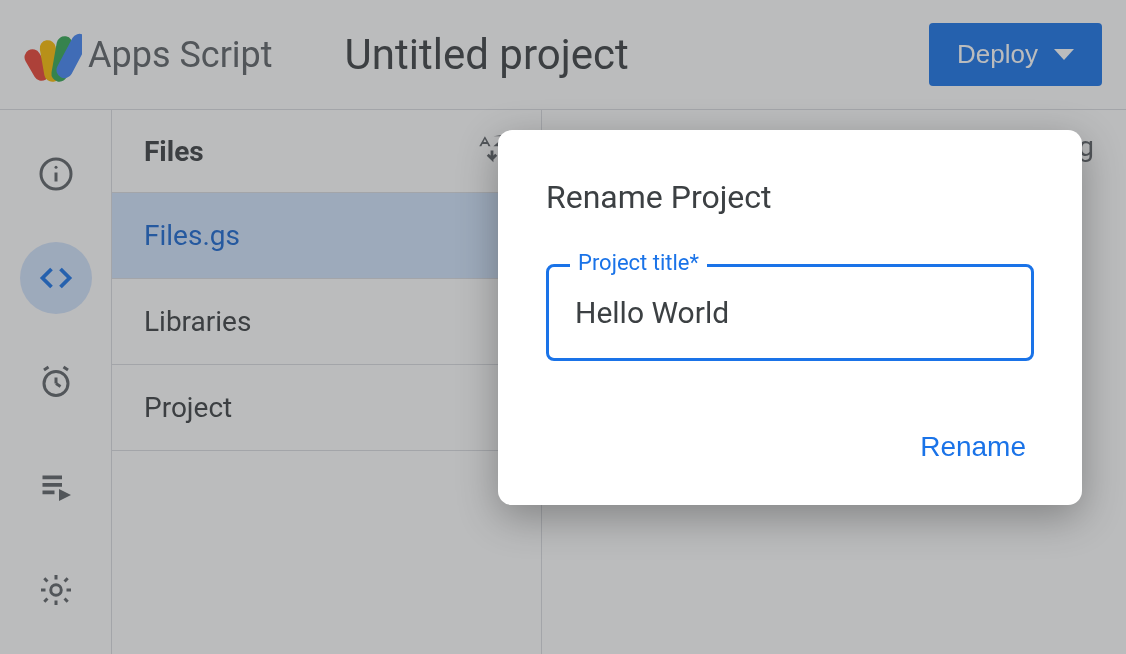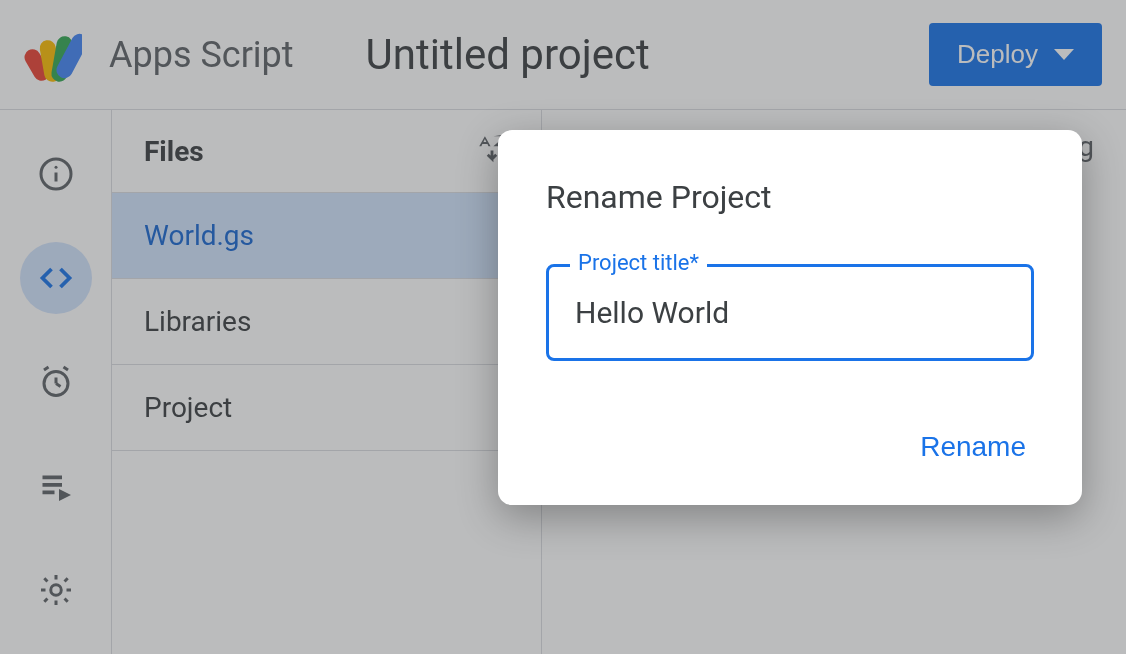--- a/index.html
+++ b/index.html
@@ -18,21 +18,21 @@
     .header {
       display: flex;
       align-items: center;
       padding: 0 24px;
       height: 110px;
       border-bottom: 1px solid #dadce0;
     }
     .logo-area {
       display: flex;
       align-items: center;
-      gap: 27px;
+      gap: 6px;
       justify-content: flex-end;
     }
     .logo-icon {
       width: 58px;
       height: 58px;
       position: relative;
     }
     .app-title {
       font-size: 36px;
       color: #5f6368;
@@ -264,21 +264,21 @@
     <div class="files-header">
       <span class="files-header-label">Files</span>
       <span class="sort-icon">
         <svg width="34" height="34" viewBox="0 0 24 24" fill="currentColor">
           <path d="M7 3 L3 10 L4.5 10 L5.2 8.5 L8.8 8.5 L9.5 10 L11 10 L7 3 Z M6 7 L7 5 L8 7 Z"></path>
           <path d="M13 3 L21 3 L13 10 L21 10 L21 8.5 L16 8.5 L21 3.3 L21 1.8"></path>
           <path d="M12 13 L12 19 L9 16 M12 19 L15 16" stroke="currentColor" stroke-width="2" fill="none"></path>
         </svg>
       </span>
     </div>
-    <div class="file-item selected">World.gs</div>
+    <div class="file-item selected">Files.gs</div>
     <div class="section-item">Libraries</div>
     <div class="section-item">Project</div>
   </div>
 
   <div class="editor">
     <span>ug</span>
   </div>
 </div>
 
 <div class="overlay">

